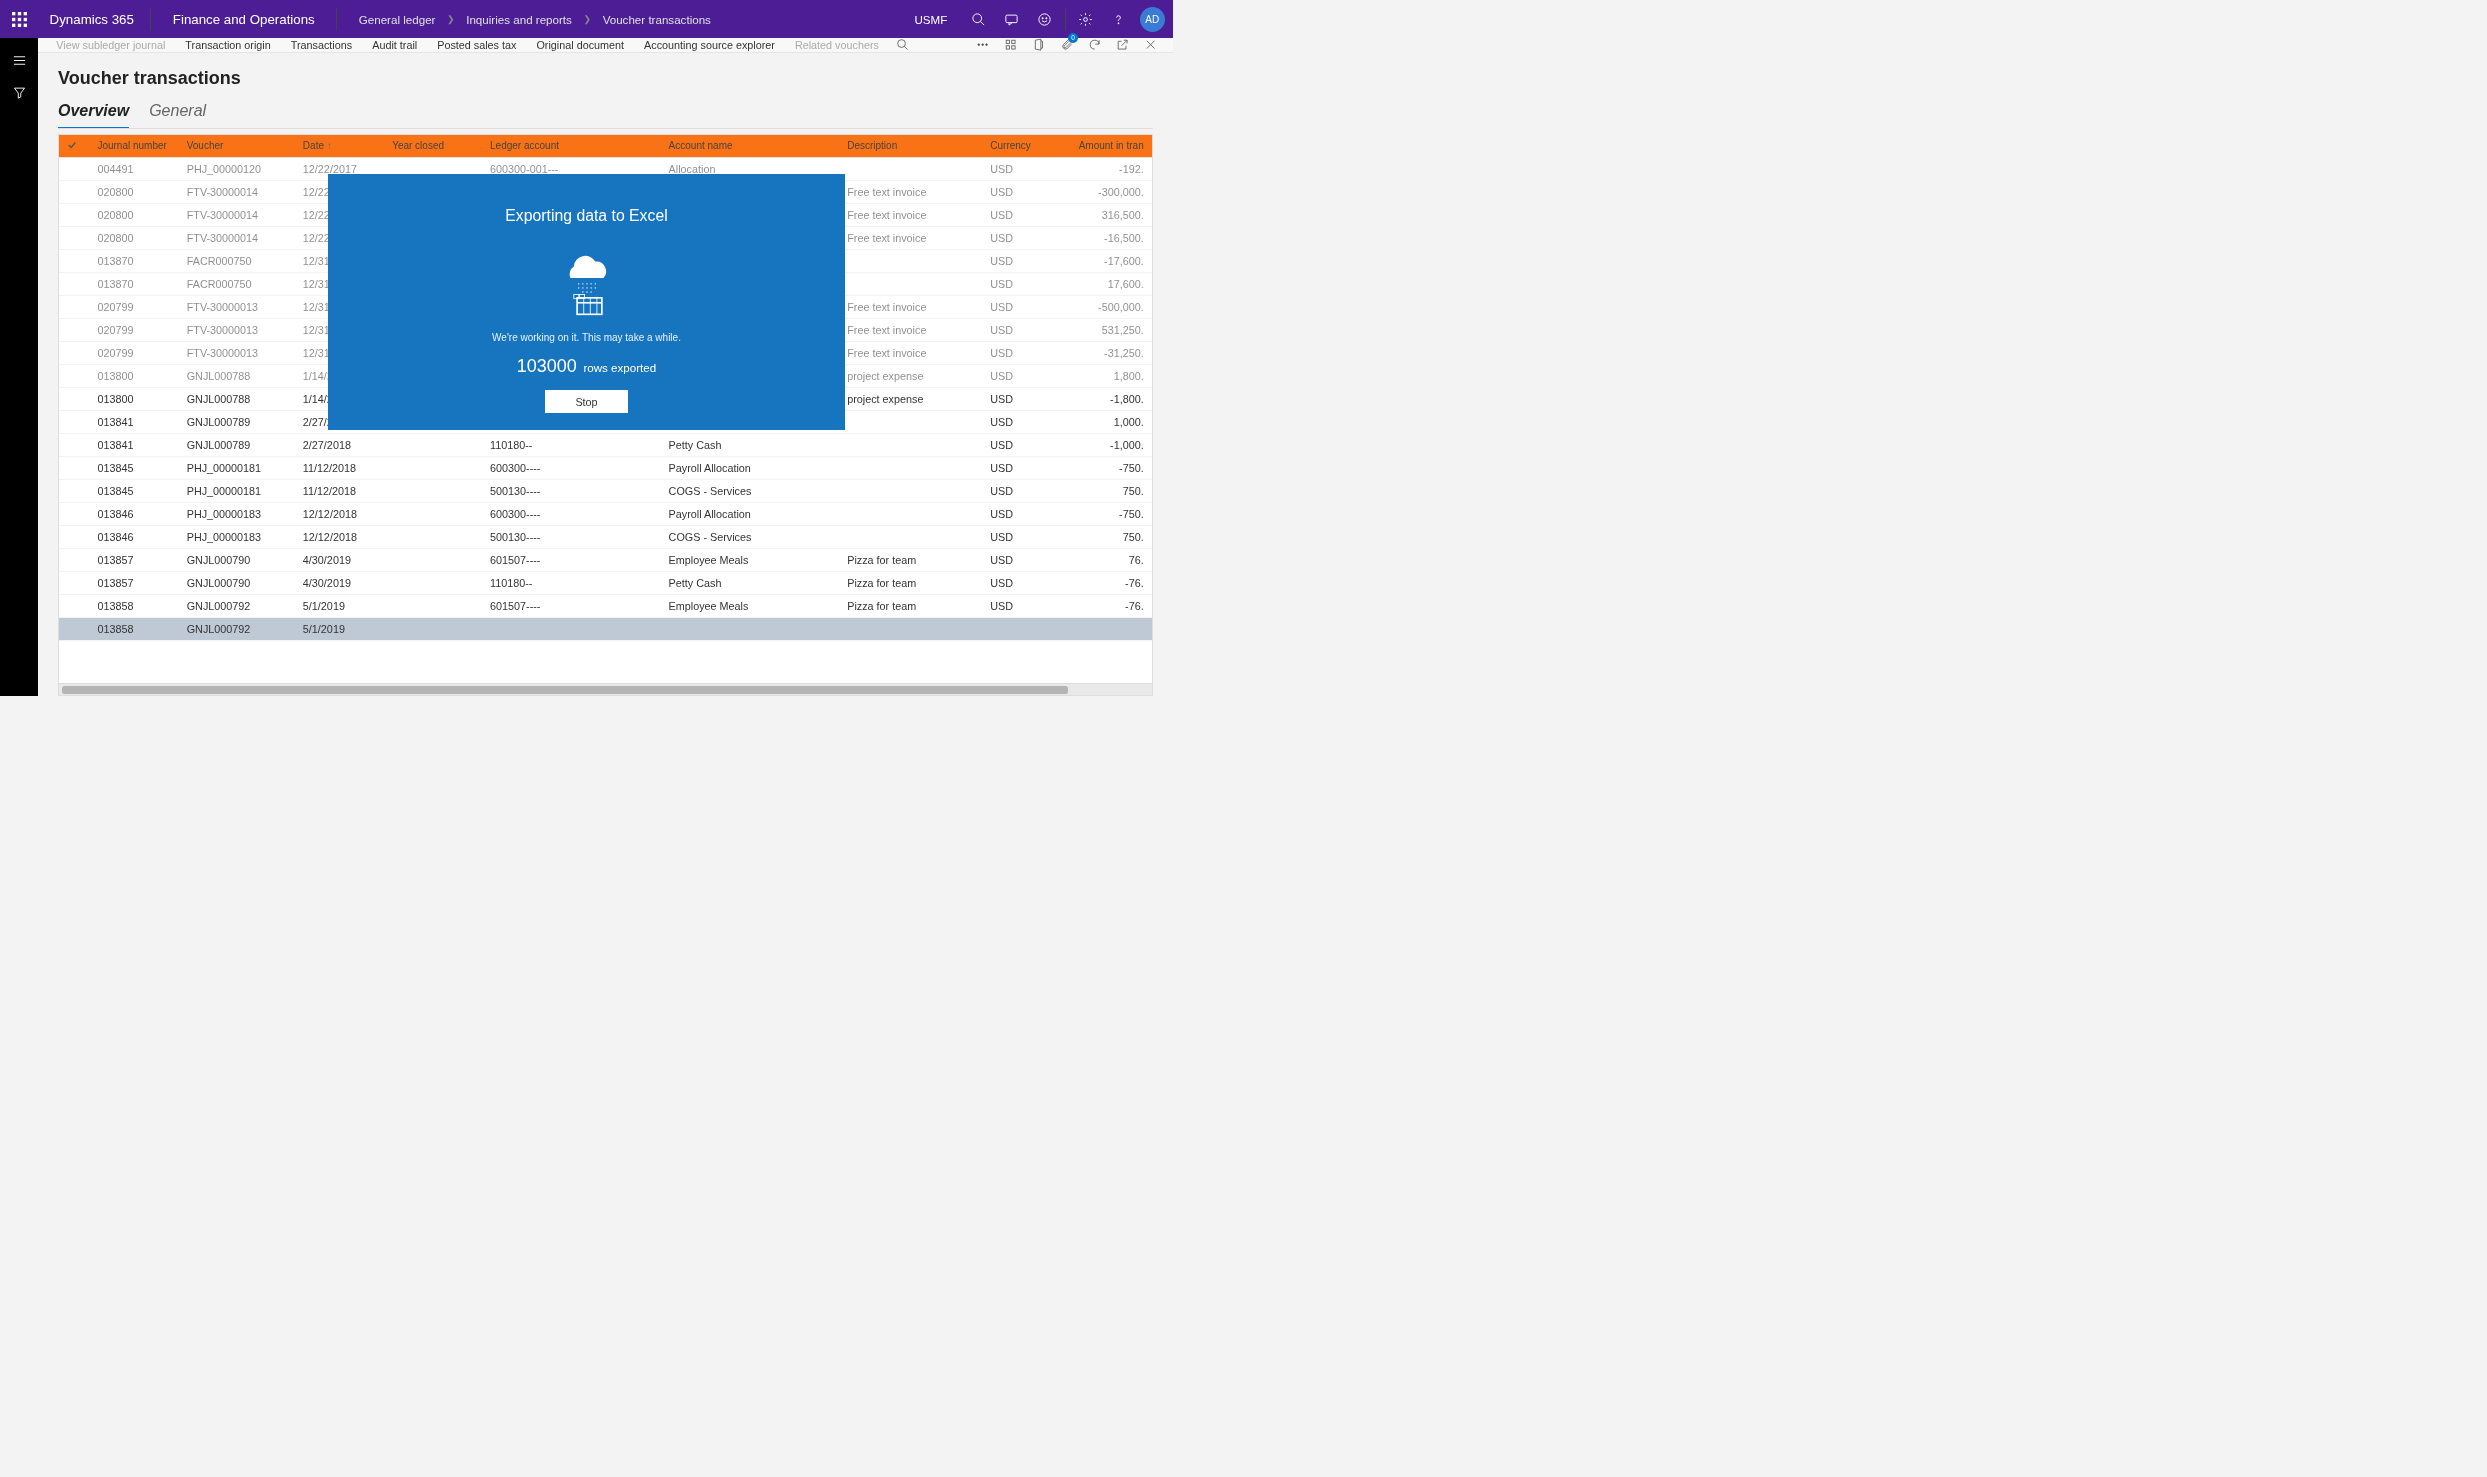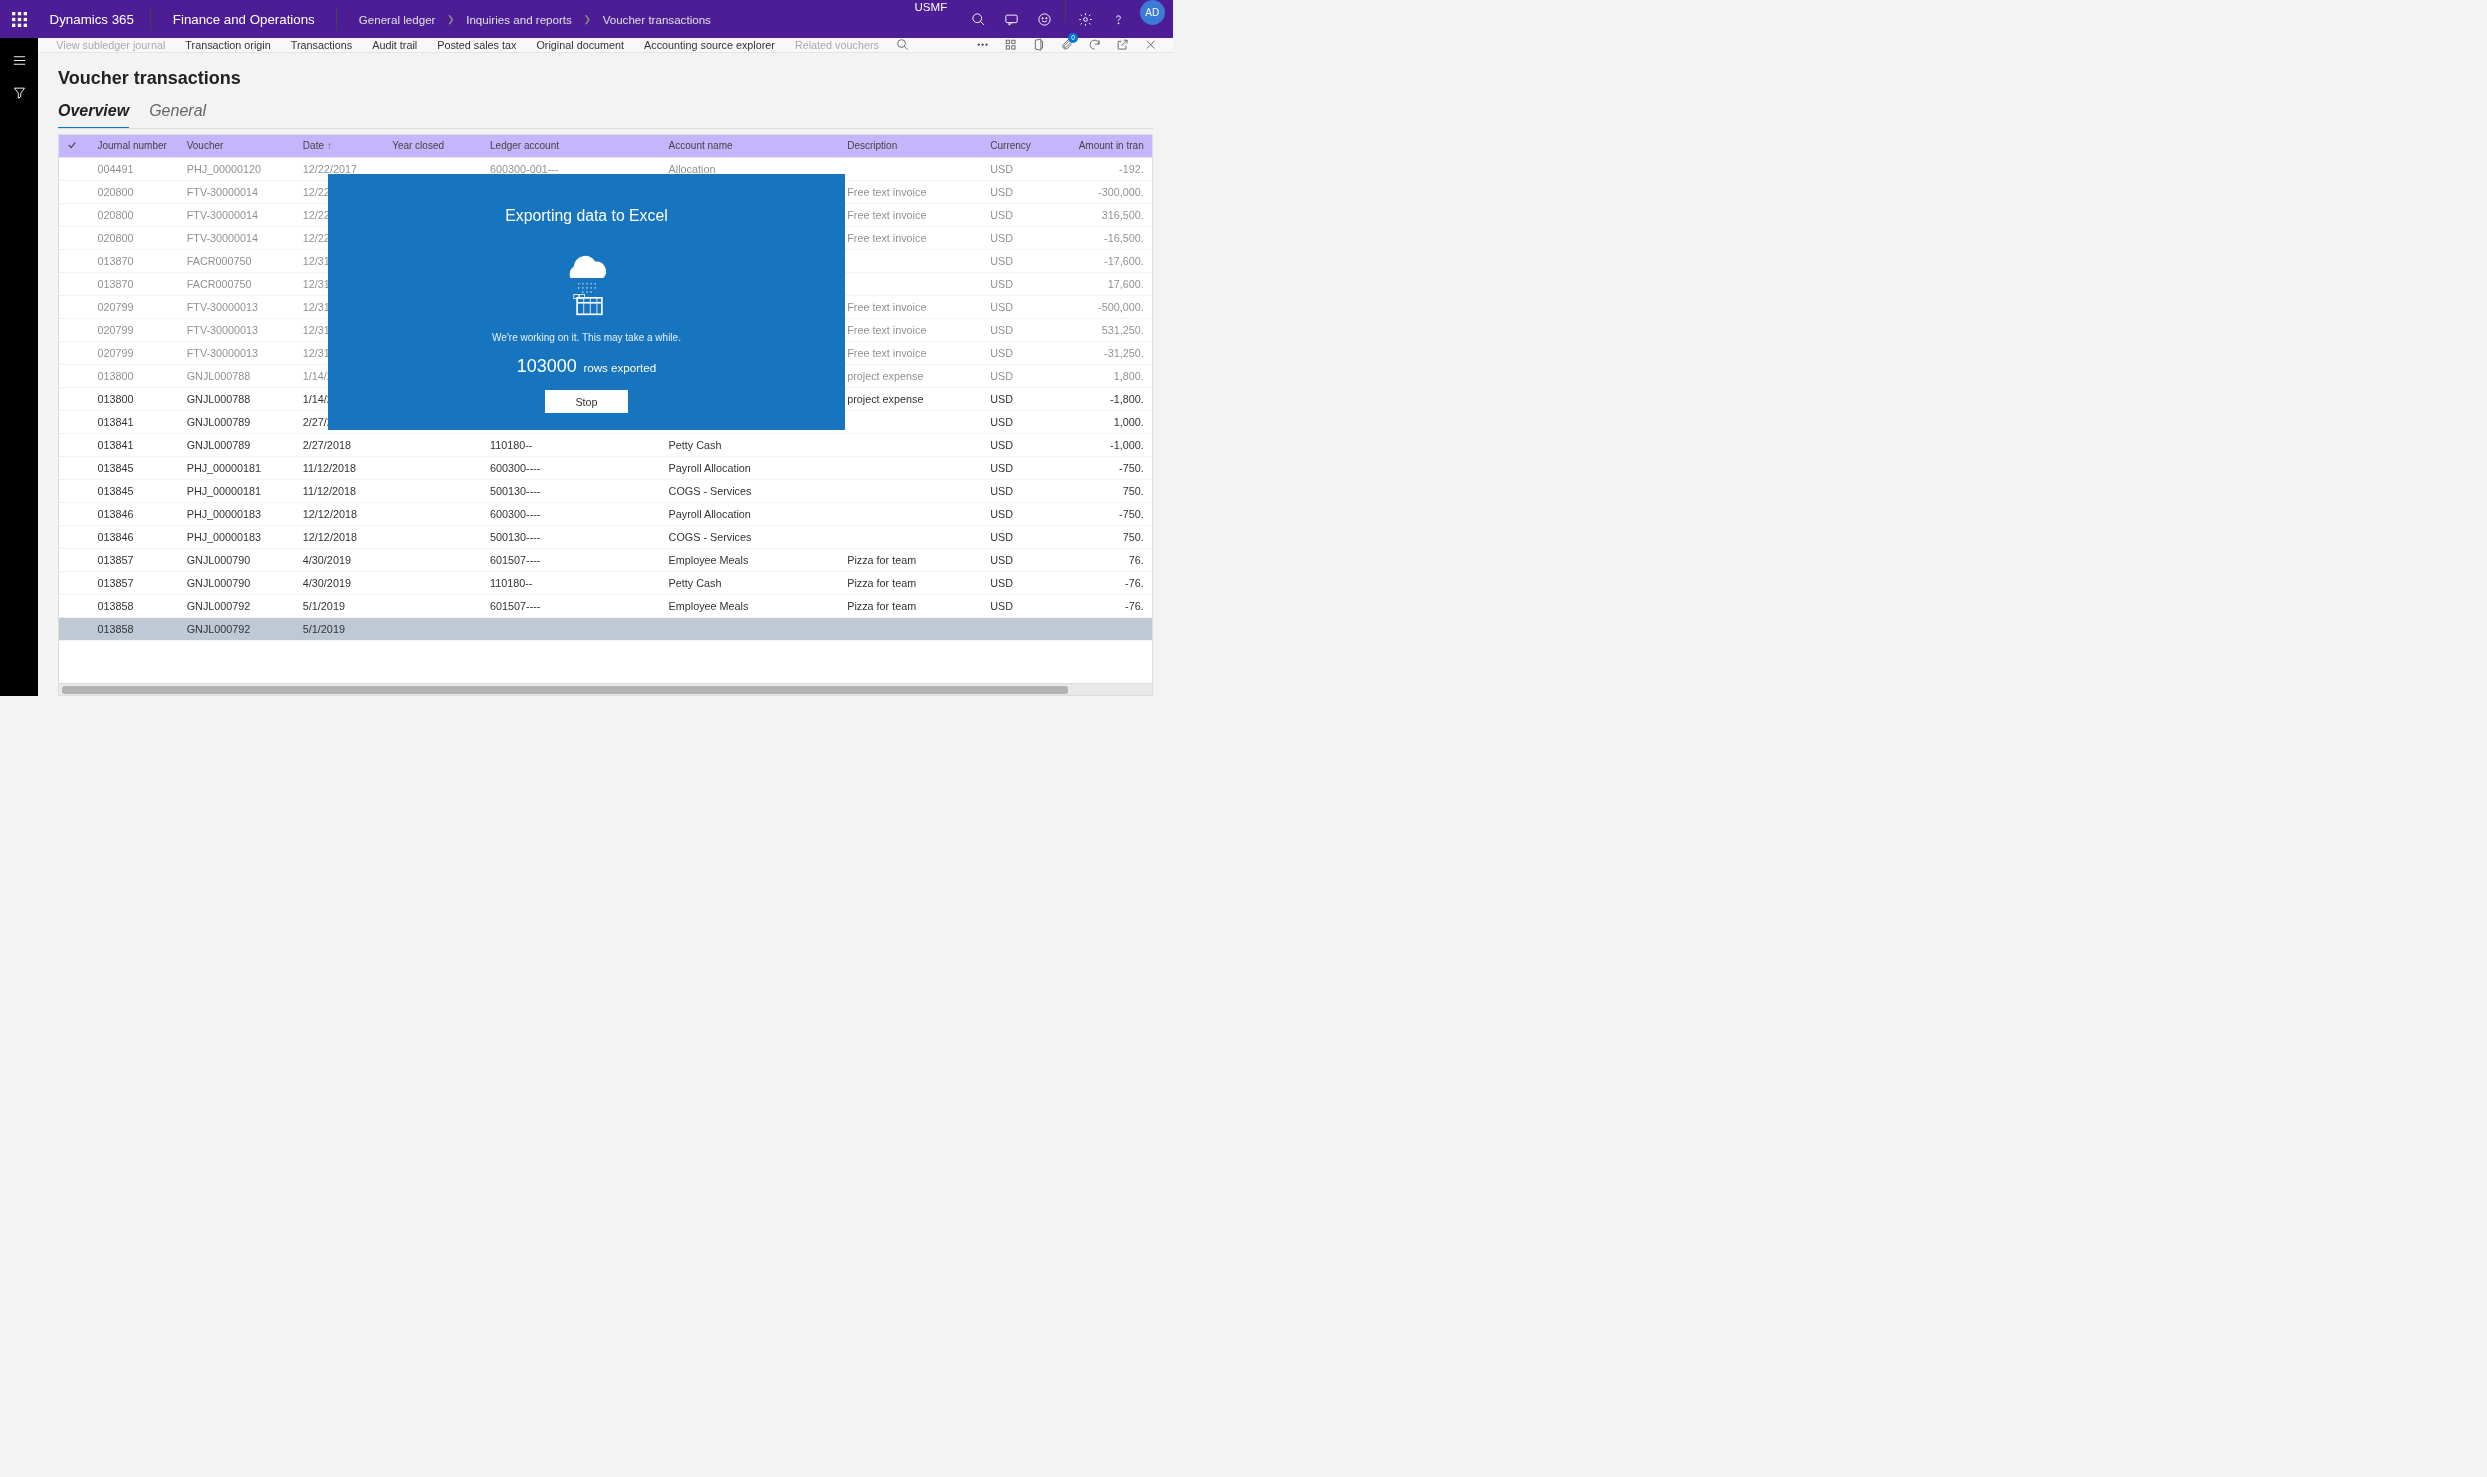--- a/index.html
+++ b/index.html
@@ -37,21 +37,21 @@
   }
   .topbar .breadcrumb {
     display: flex; align-items: center; gap: 11.6px;
     padding-left: 21.6px;
     font-size: 11.6px;
     color: #e0e0e0;
   }
   .topbar .chev { color: #888; font-size: 9px; }
   .topbar .spacer { flex: 1; }
   .topbar .right {
-    display: flex; gap: 0;
+    display: flex; align-items: center; gap: 0;
   }
   .topbar .right .company { padding: 0 15px; font-size: 11.6px; }
   .topbar .icon-btn {
     width: 33px; height: 38px;
     display: flex; align-items: center; justify-content: center;
     color: #fff;
   }
   .topbar .icon-btn svg { width: 15px; height: 15px; stroke: #fff; fill: none; stroke-width: 1.5; }
   .topbar .vline { width: 0.8px; height: 23px; background: #444; margin: 0 3.3px;}
   .topbar .avatar {
@@ -152,21 +152,21 @@
     border-collapse: collapse;
     table-layout: fixed;
   }
   table.grid thead th {
     text-align: left;
     font-weight: 400;
     color: #444;
     font-size: 10px;
     padding: 5px 8.3px;
     border-bottom: 0.8px solid #e3e3e3;
-    background: #c4b5fd;
+    background: #f97316;
     white-space: nowrap;
     overflow: hidden;
     text-overflow: ellipsis;
   }
   table.grid thead th.sorted::after {
     content: " \2191";
     color: #666;
   }
   table.grid tbody td {
     padding: 5px 8.3px;

